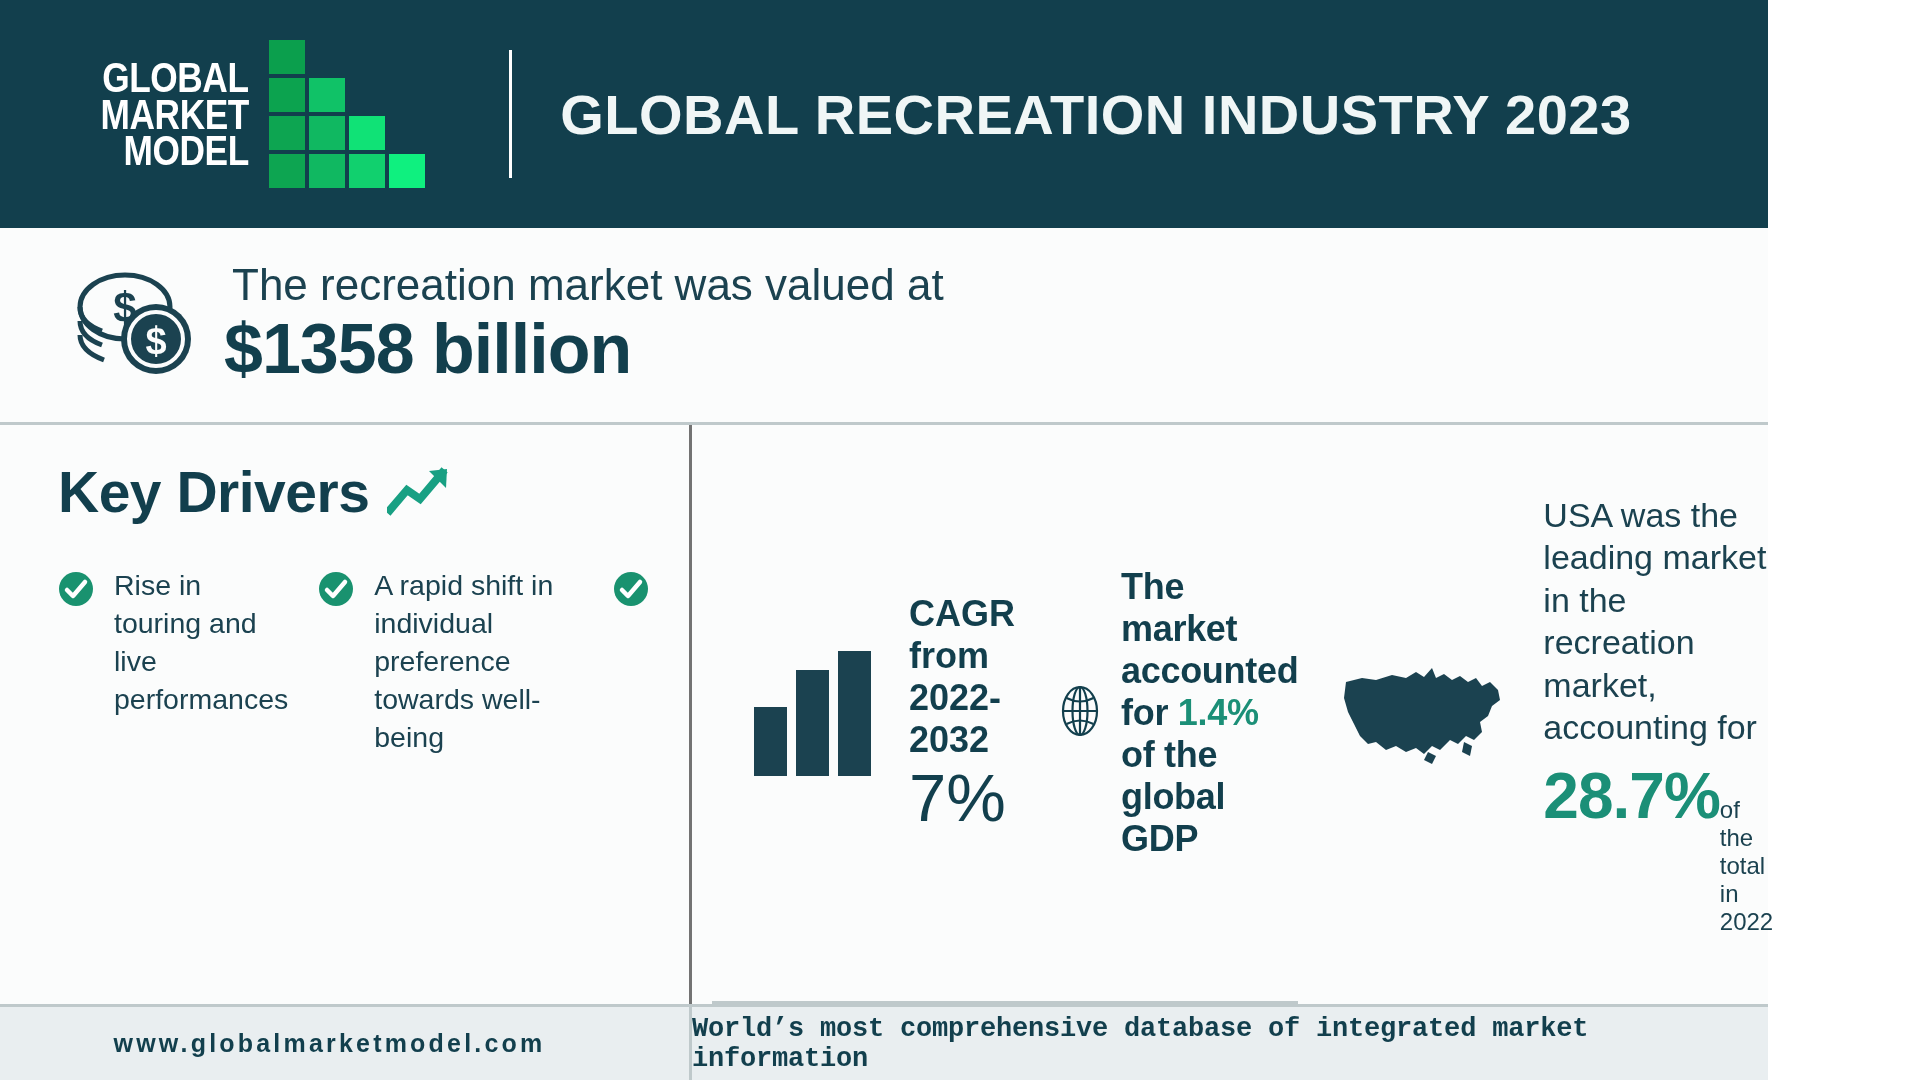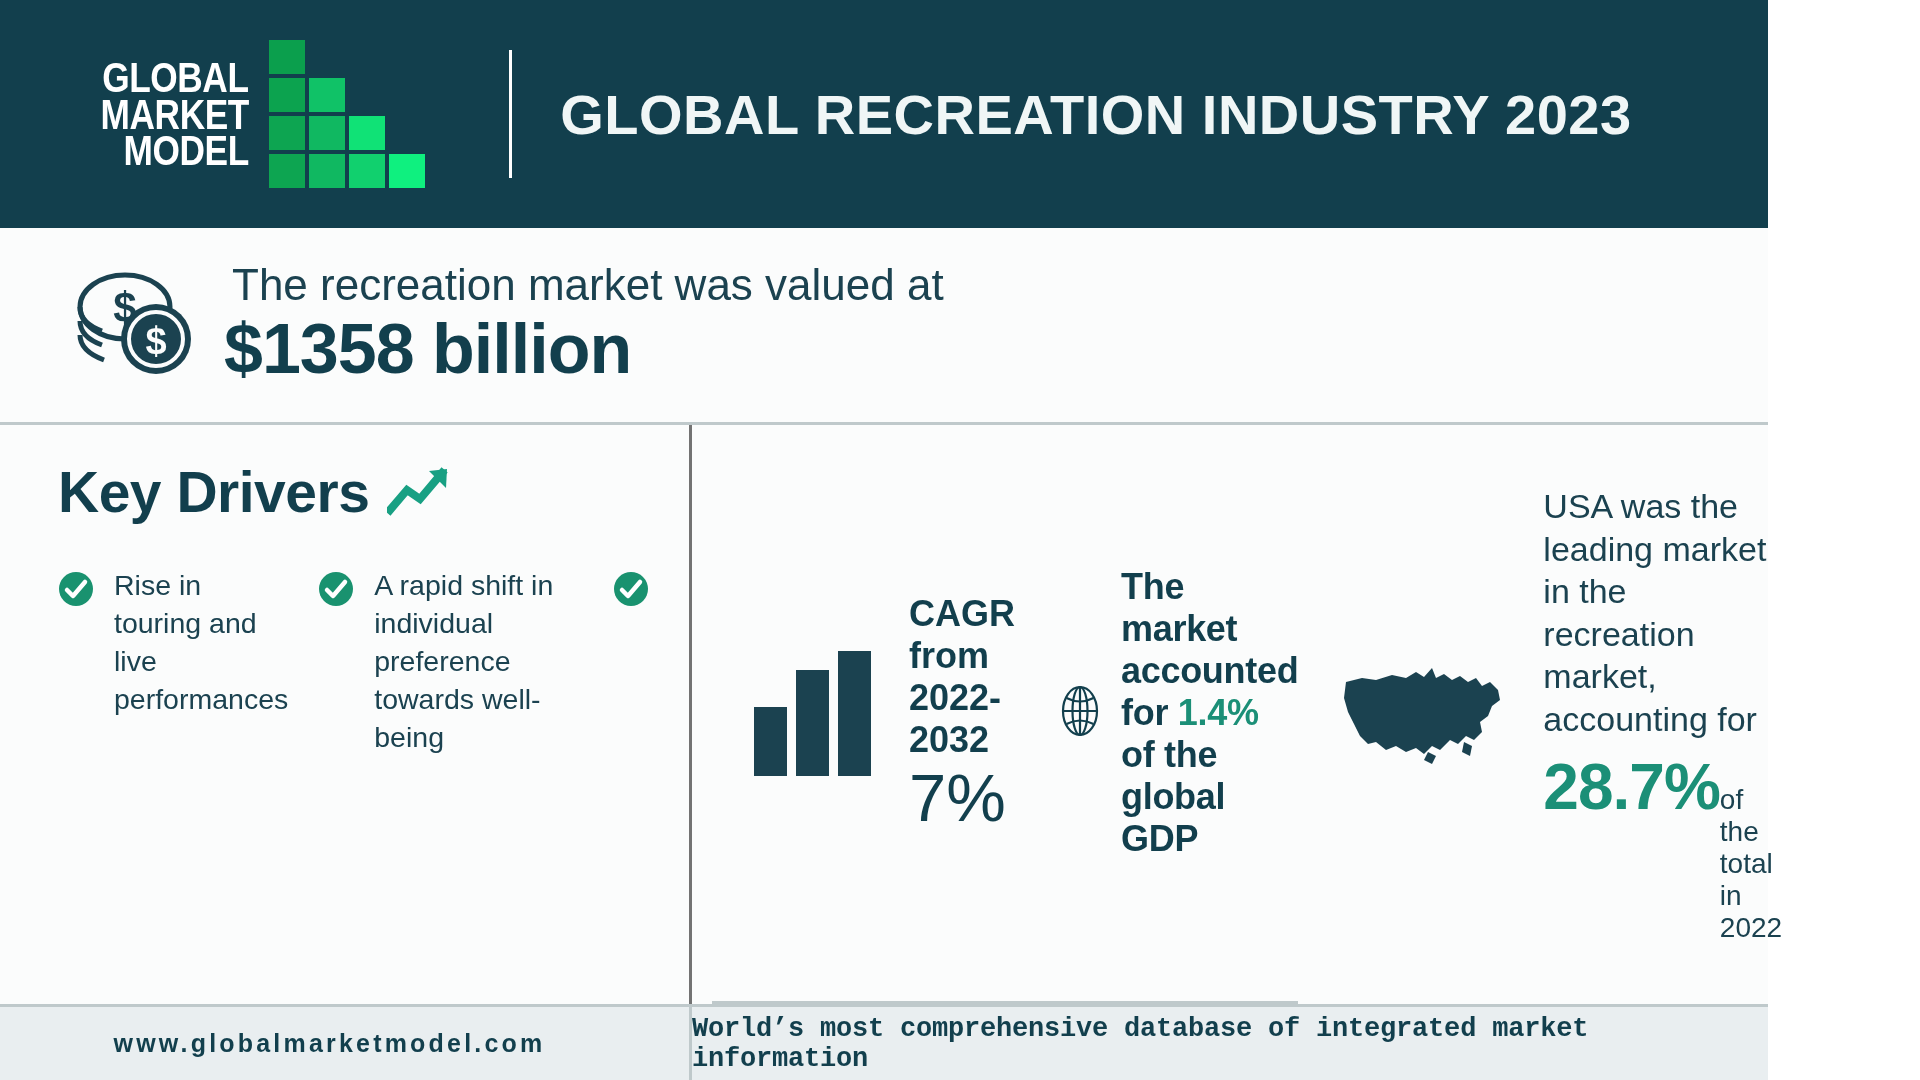--- a/index.html
+++ b/index.html
@@ -185,21 +185,21 @@
     display:flex; align-items:baseline;
     margin-top:10px;
   }
   .usa-pct {
     font-size:64px;
     font-weight:bold;
     color:#1b8f77;
     letter-spacing:-1px;
   }
   .usa-pct-tail {
-    font-size:28px;
+    font-size:24px;
     color:#1b4250;
   }
 
   
   .footer {
     flex:0 0 76px;
     display:flex;
     background:#e9eef0;
     border-top:3px solid #bfc9cb;
   }

